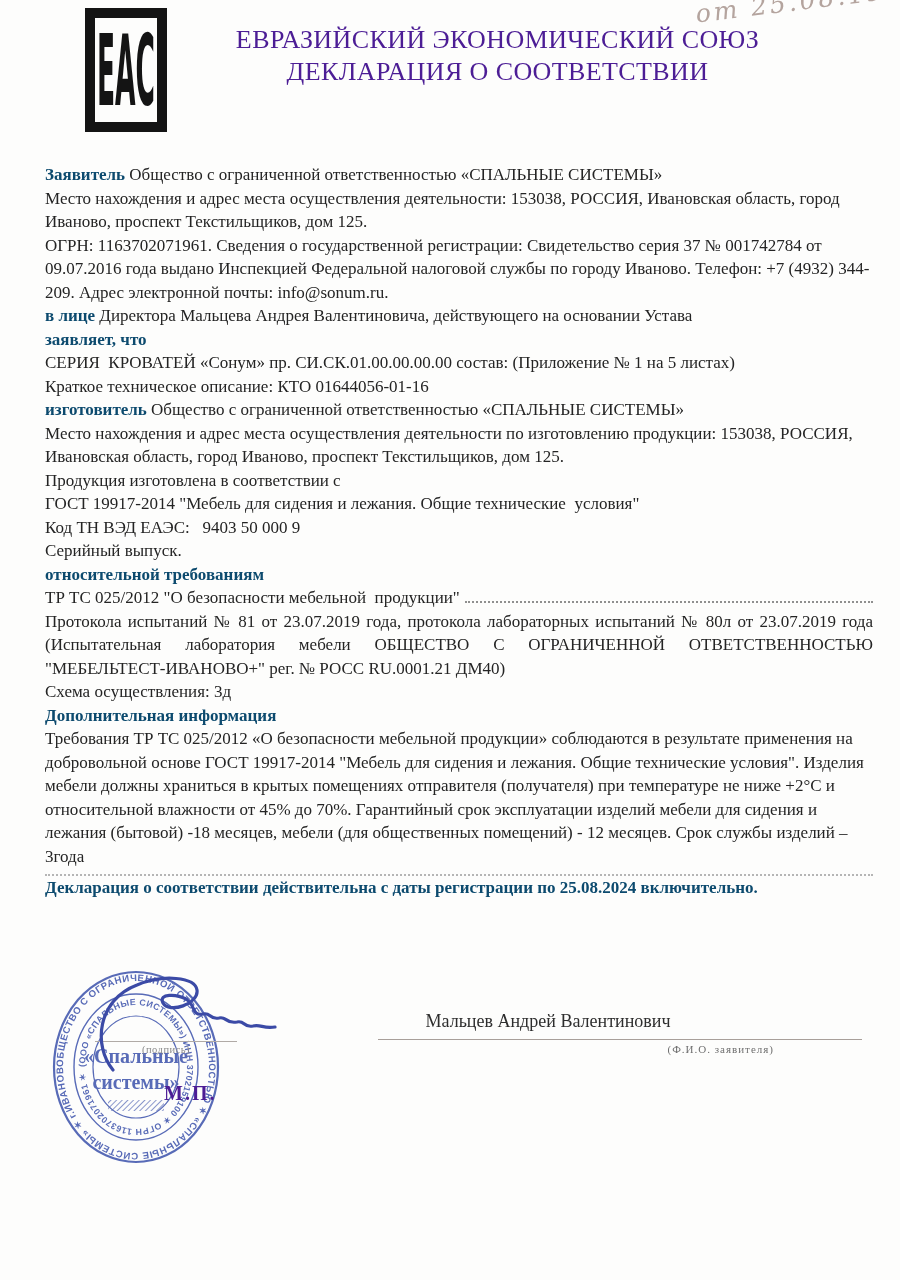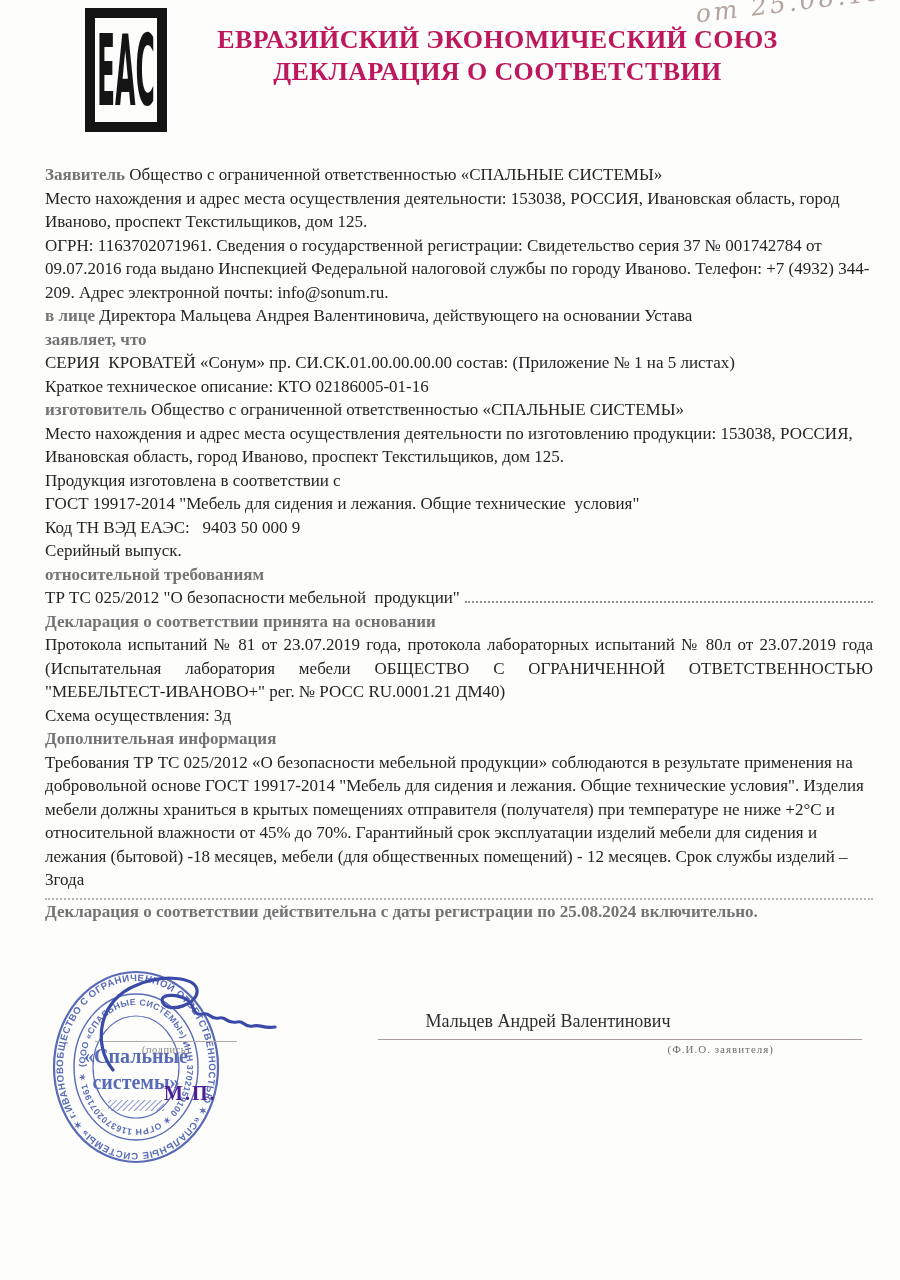--- a/index.html
+++ b/index.html
@@ -5,27 +5,27 @@
   html,body{margin:0;padding:0;background:#9a9a9a;}
   .page{position:relative;width:900px;height:1280px;margin:0 auto;background:#fdfdfc;overflow:hidden;
         font-family:"Liberation Serif", serif;color:#242424;}
   
   .handwriting{position:absolute;top:-12px;right:14px;font-size:25px;font-style:italic;
                color:#b4a49e;transform:rotate(-7deg);letter-spacing:3px;font-family:"DejaVu Serif",serif;}
   
   .eac-logo{position:absolute;top:8px;left:85px;}
   
   .titles{position:absolute;top:24px;left:185px;width:625px;text-align:center;
-          font-weight:bold;font-size:26px;line-height:32px;color:#be185d;letter-spacing:.4px;}
+          font-weight:normal;font-size:26px;line-height:32px;color:#4c1d95;letter-spacing:.4px;}
   
   .doc{position:absolute;top:163px;left:45px;width:828px;font-size:17px;line-height:23.5px;}
   .doc p{margin:0;}
   .pre{white-space:pre-wrap;}
   .just{text-align:justify;}
-  b.lead{font-weight:bold;color:#737373;font-family:Liberation Serif, serif;}
+  b.lead{font-weight:bold;color:#0c4a6e;font-family:Liberation Serif, serif;}
   .g2{margin-top:2px}.g4{margin-top:4px}.g6{margin-top:6px}.g7{margin-top:7px}
   .g8{margin-top:8px}.g12{margin-top:12px}.g16{margin-top:16px}
   .leader-row{display:flex;align-items:baseline;}
   .leader{flex:1;border-bottom:2px dotted #8f8f8f;height:0.9em;margin-left:5px;}
   .dotted-sep{border-bottom:2px dotted #b5b5b5;height:2px;margin-top:4px;}
   .date-strong{color:#000;}
   
   .stamp-svg{position:absolute;left:50px;top:968px;}
   .mp{position:absolute;left:164px;top:1082px;font-size:20px;font-weight:bold;color:#4c1d95;letter-spacing:2px;}
   .sign-line{position:absolute;left:95px;top:1041px;width:142px;border-top:1px solid #b0aaa6;}
@@ -57,33 +57,32 @@
     <div>ДЕКЛАРАЦИЯ О СООТВЕТСТВИИ</div>
   </div>
 
   <div class="doc">
     <p><b class="lead">Заявитель</b><span> Общество с ограниченной ответственностью «СПАЛЬНЫЕ СИСТЕМЫ»</span></p>
     <p class="g4">Место нахождения и адрес места осуществления деятельности: 153038, РОССИЯ, Ивановская область, город Иваново, проспект Текстильщиков, дом 125.</p>
     <p class="g2">ОГРН: 1163702071961. Сведения о государственной регистрации: Свидетельство серия 37 № 001742784 от 09.07.2016 года выдано Инспекцией Федеральной налоговой службы по городу Иваново. Телефон: +7 (4932) 344-209. Адрес электронной почты: info@sonum.ru.</p>
     <p class="g6"><b class="lead">в лице</b><span> Директора Мальцева Андрея Валентиновича, действующего на основании Устава</span></p>
     <p class="g6"><b class="lead">заявляет, что</b></p>
     <p class="g4 pre">СЕРИЯ  КРОВАТЕЙ «Сонум» пр. СИ.СК.01.00.00.00.00 состав: (Приложение № 1 на 5 листах)</p>
-    <p class="g2">Краткое техническое описание: КТО 02186005-01-16</p>
+    <p class="g2">Краткое техническое описание: КТО 01644056-01-16</p>
     <p class="g8"><b class="lead">изготовитель</b><span> Общество с ограниченной ответственностью «СПАЛЬНЫЕ СИСТЕМЫ»</span></p>
     <p class="g2">Место нахождения и адрес места осуществления деятельности по изготовлению продукции: 153038, РОССИЯ, Ивановская область, город Иваново, проспект Текстильщиков, дом 125.</p>
     <p class="g8">Продукция изготовлена в соответствии с</p>
     <p class="pre">ГОСТ 19917-2014 "Мебель для сидения и лежания. Общие технические  условия"</p>
     <p class="g7 pre">Код ТН ВЭД ЕАЭС:   9403 50 000 9</p>
     <p class="g6">Серийный выпуск.</p>
     <p class="g4"><b class="lead">относительной требованиям</b></p>
     <p class="g2 leader-row">
         <span class="pre">ТР ТС 025/2012 "О безопасности мебельной  продукции"</span>
         <span class="leader"></span>
       </p>
-    <p class="g8"><b class="lead">Декларация о соответствии принята на основании</b></p>
     <p class="g2 just">Протокола испытаний № 81 от 23.07.2019 года, протокола лабораторных испытаний № 80л от 23.07.2019 года (Испытательная лаборатория мебели ОБЩЕСТВО С ОГРАНИЧЕННОЙ ОТВЕТСТВЕННОСТЬЮ "МЕБЕЛЬТЕСТ-ИВАНОВО+" рег. № РОСС RU.0001.21 ДМ40)</p>
     <p class="g4">Схема осуществления: 3д</p>
     <p class="g12"><b class="lead">Дополнительная информация</b></p>
     <p class="g4">Требования ТР ТС 025/2012 «О безопасности мебельной продукции» соблюдаются в результате применения на добровольной основе ГОСТ 19917-2014 "Мебель для сидения и лежания. Общие технические условия".  Изделия мебели должны храниться в крытых помещениях отправителя (получателя) при температуре не ниже +2°С и относительной влажности от 45% до 70%. Гарантийный срок эксплуатации изделий мебели для сидения и лежания (бытовой) -18 месяцев, мебели (для общественных помещений) - 12 месяцев. Срок службы изделий – 3года</p>
     <div class="dotted-sep"></div>
     <p class="g16"><b class="lead">Декларация о соответствии действительна с даты регистрации по </b><b class="lead date-strong">25.08.2024</b><b class="lead"> включительно.</b></p>
   </div>
 
   <svg class="stamp-svg" width="172" height="198" viewBox="0 0 172 198" opacity="0.88">
     <defs>

